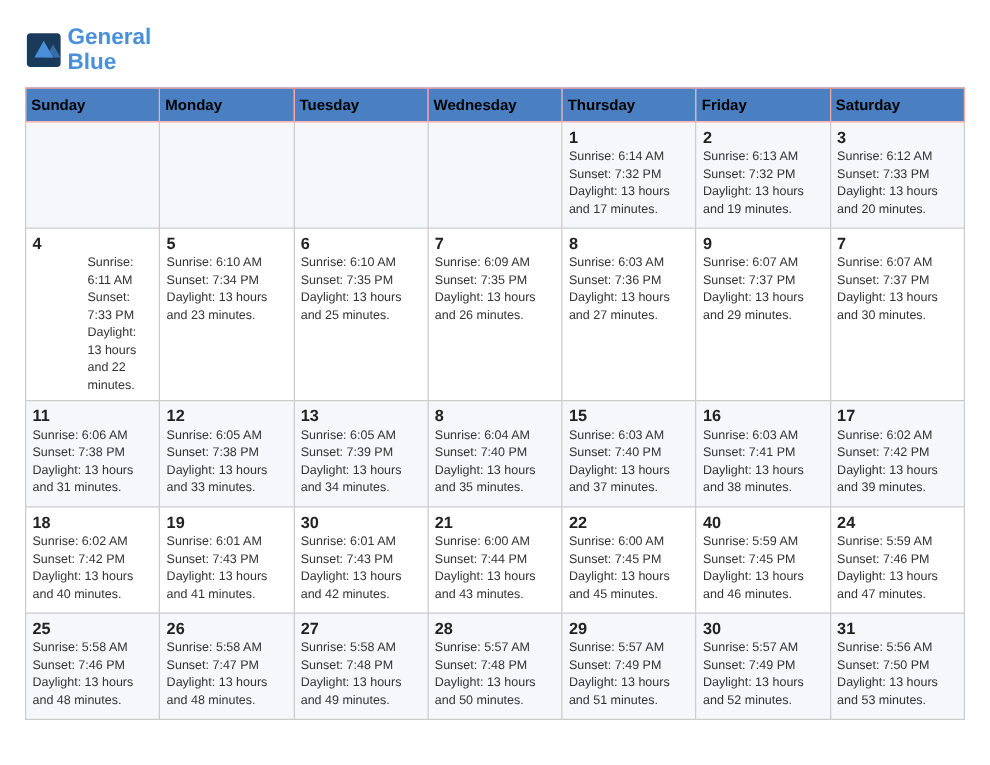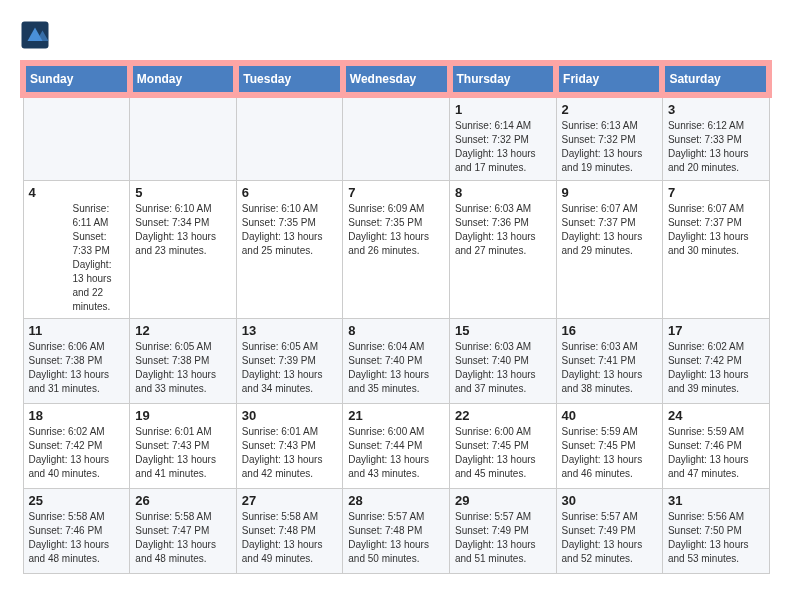--- a/index.html
+++ b/index.html
@@ -46,26 +46,26 @@
       font-size: 14px;
       color: #444;
     }
     table {
       width: 100%;
       border-collapse: collapse;
       font-size: 11px;
     }
     thead th {
       background: #4a7fc1;
-      color: #ffffff;
+      color: #000000;
       padding: 6px 4px;
       text-align: left;
       font-size: 12px;
       font-weight: bold;
-      border: 6px solid #fca5a5;
+      border: 1px solid #fca5a5;
     }
     tbody td {
       border: 1px solid #ccc;
       vertical-align: top;
       padding: 4px 5px;
       min-height: 80px;
       height: 85px;
       width: 107px;
       background: #fff;
     }
@@ -94,20 +94,23 @@
 </head>
 <body>
 
 <div class="header">
   <div class="logo">
     <svg class="logo-icon" viewBox="0 0 40 40">
       <rect x="2" y="2" width="36" height="36" rx="4" fill="#1a3a5c"></rect>
       <polygon points="10,28 20,10 30,28" fill="#4a90d9"></polygon>
       <polygon points="22,28 30,14 38,28" fill="#4a90d9" opacity="0.6"></polygon>
     </svg>
+    <div class="logo-text">
+      <span>General</span><br><span style="color:#4a90d9">Blue</span>
+    </div>
   </div>
   <div class="title-block">
     <div class="month-title"></div>
     <div class="subtitle"></div>
   </div>
 </div>
 
 <table>
   <thead>
     <tr id="header-row">

